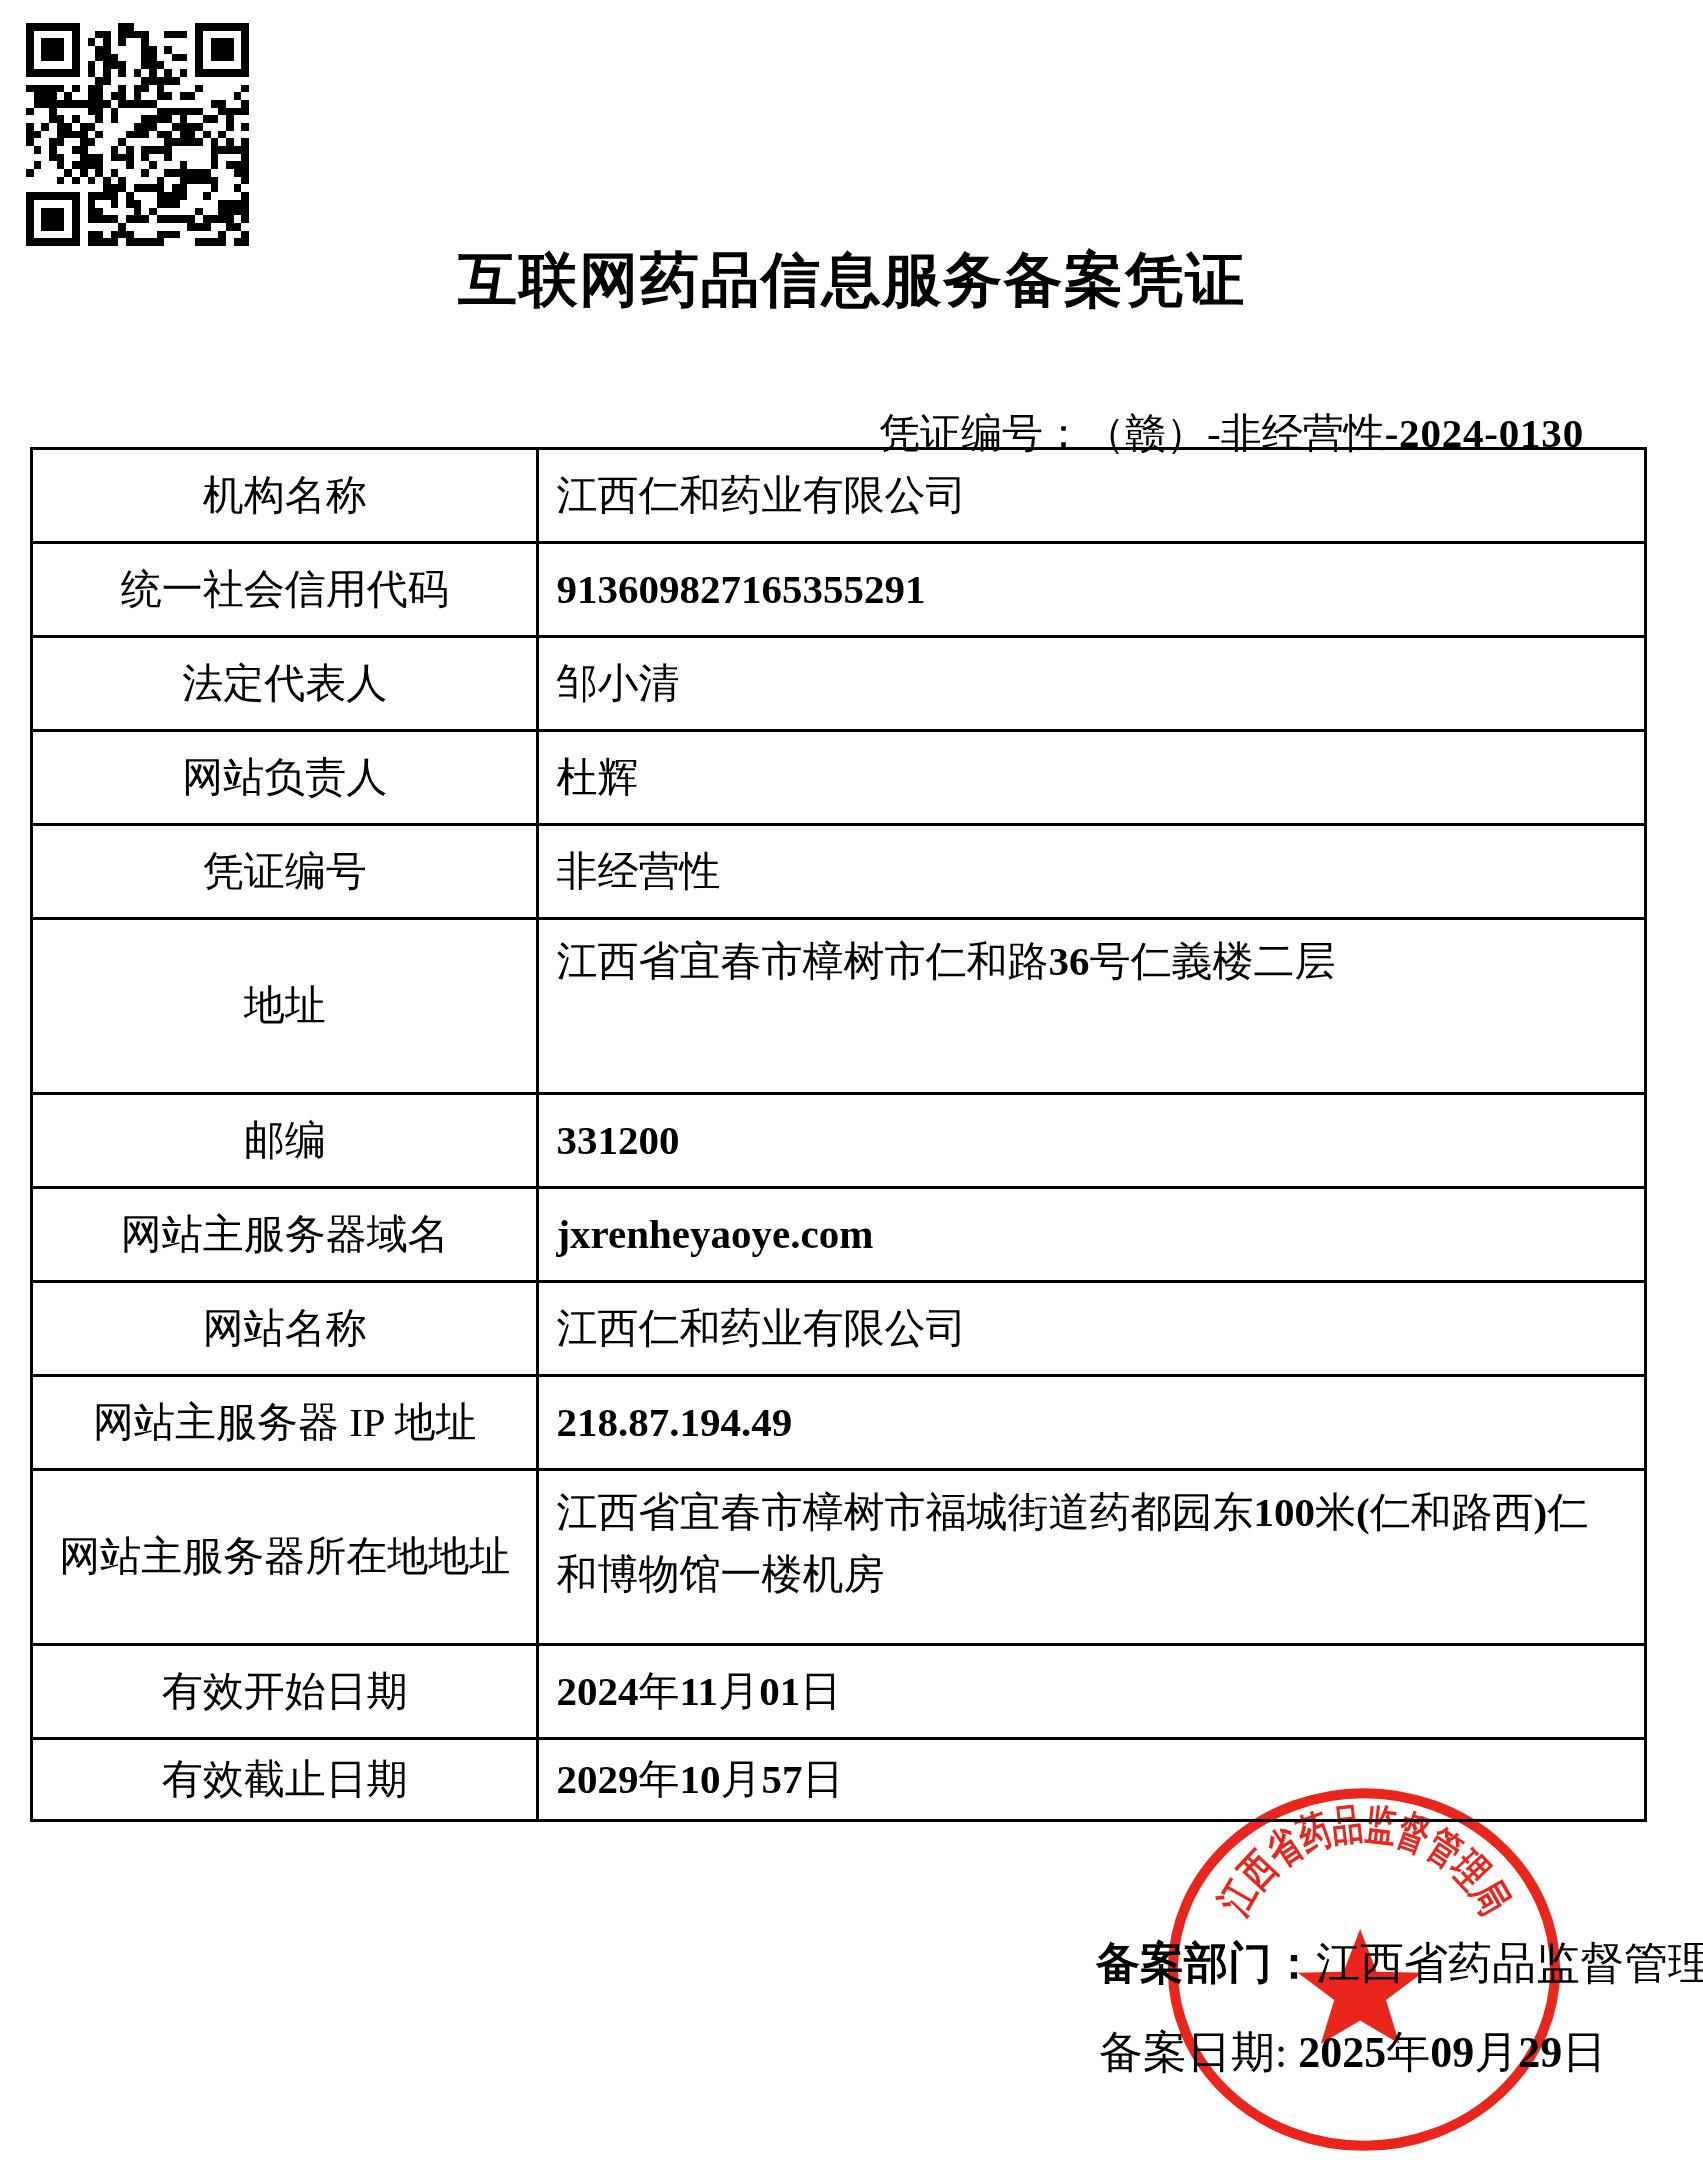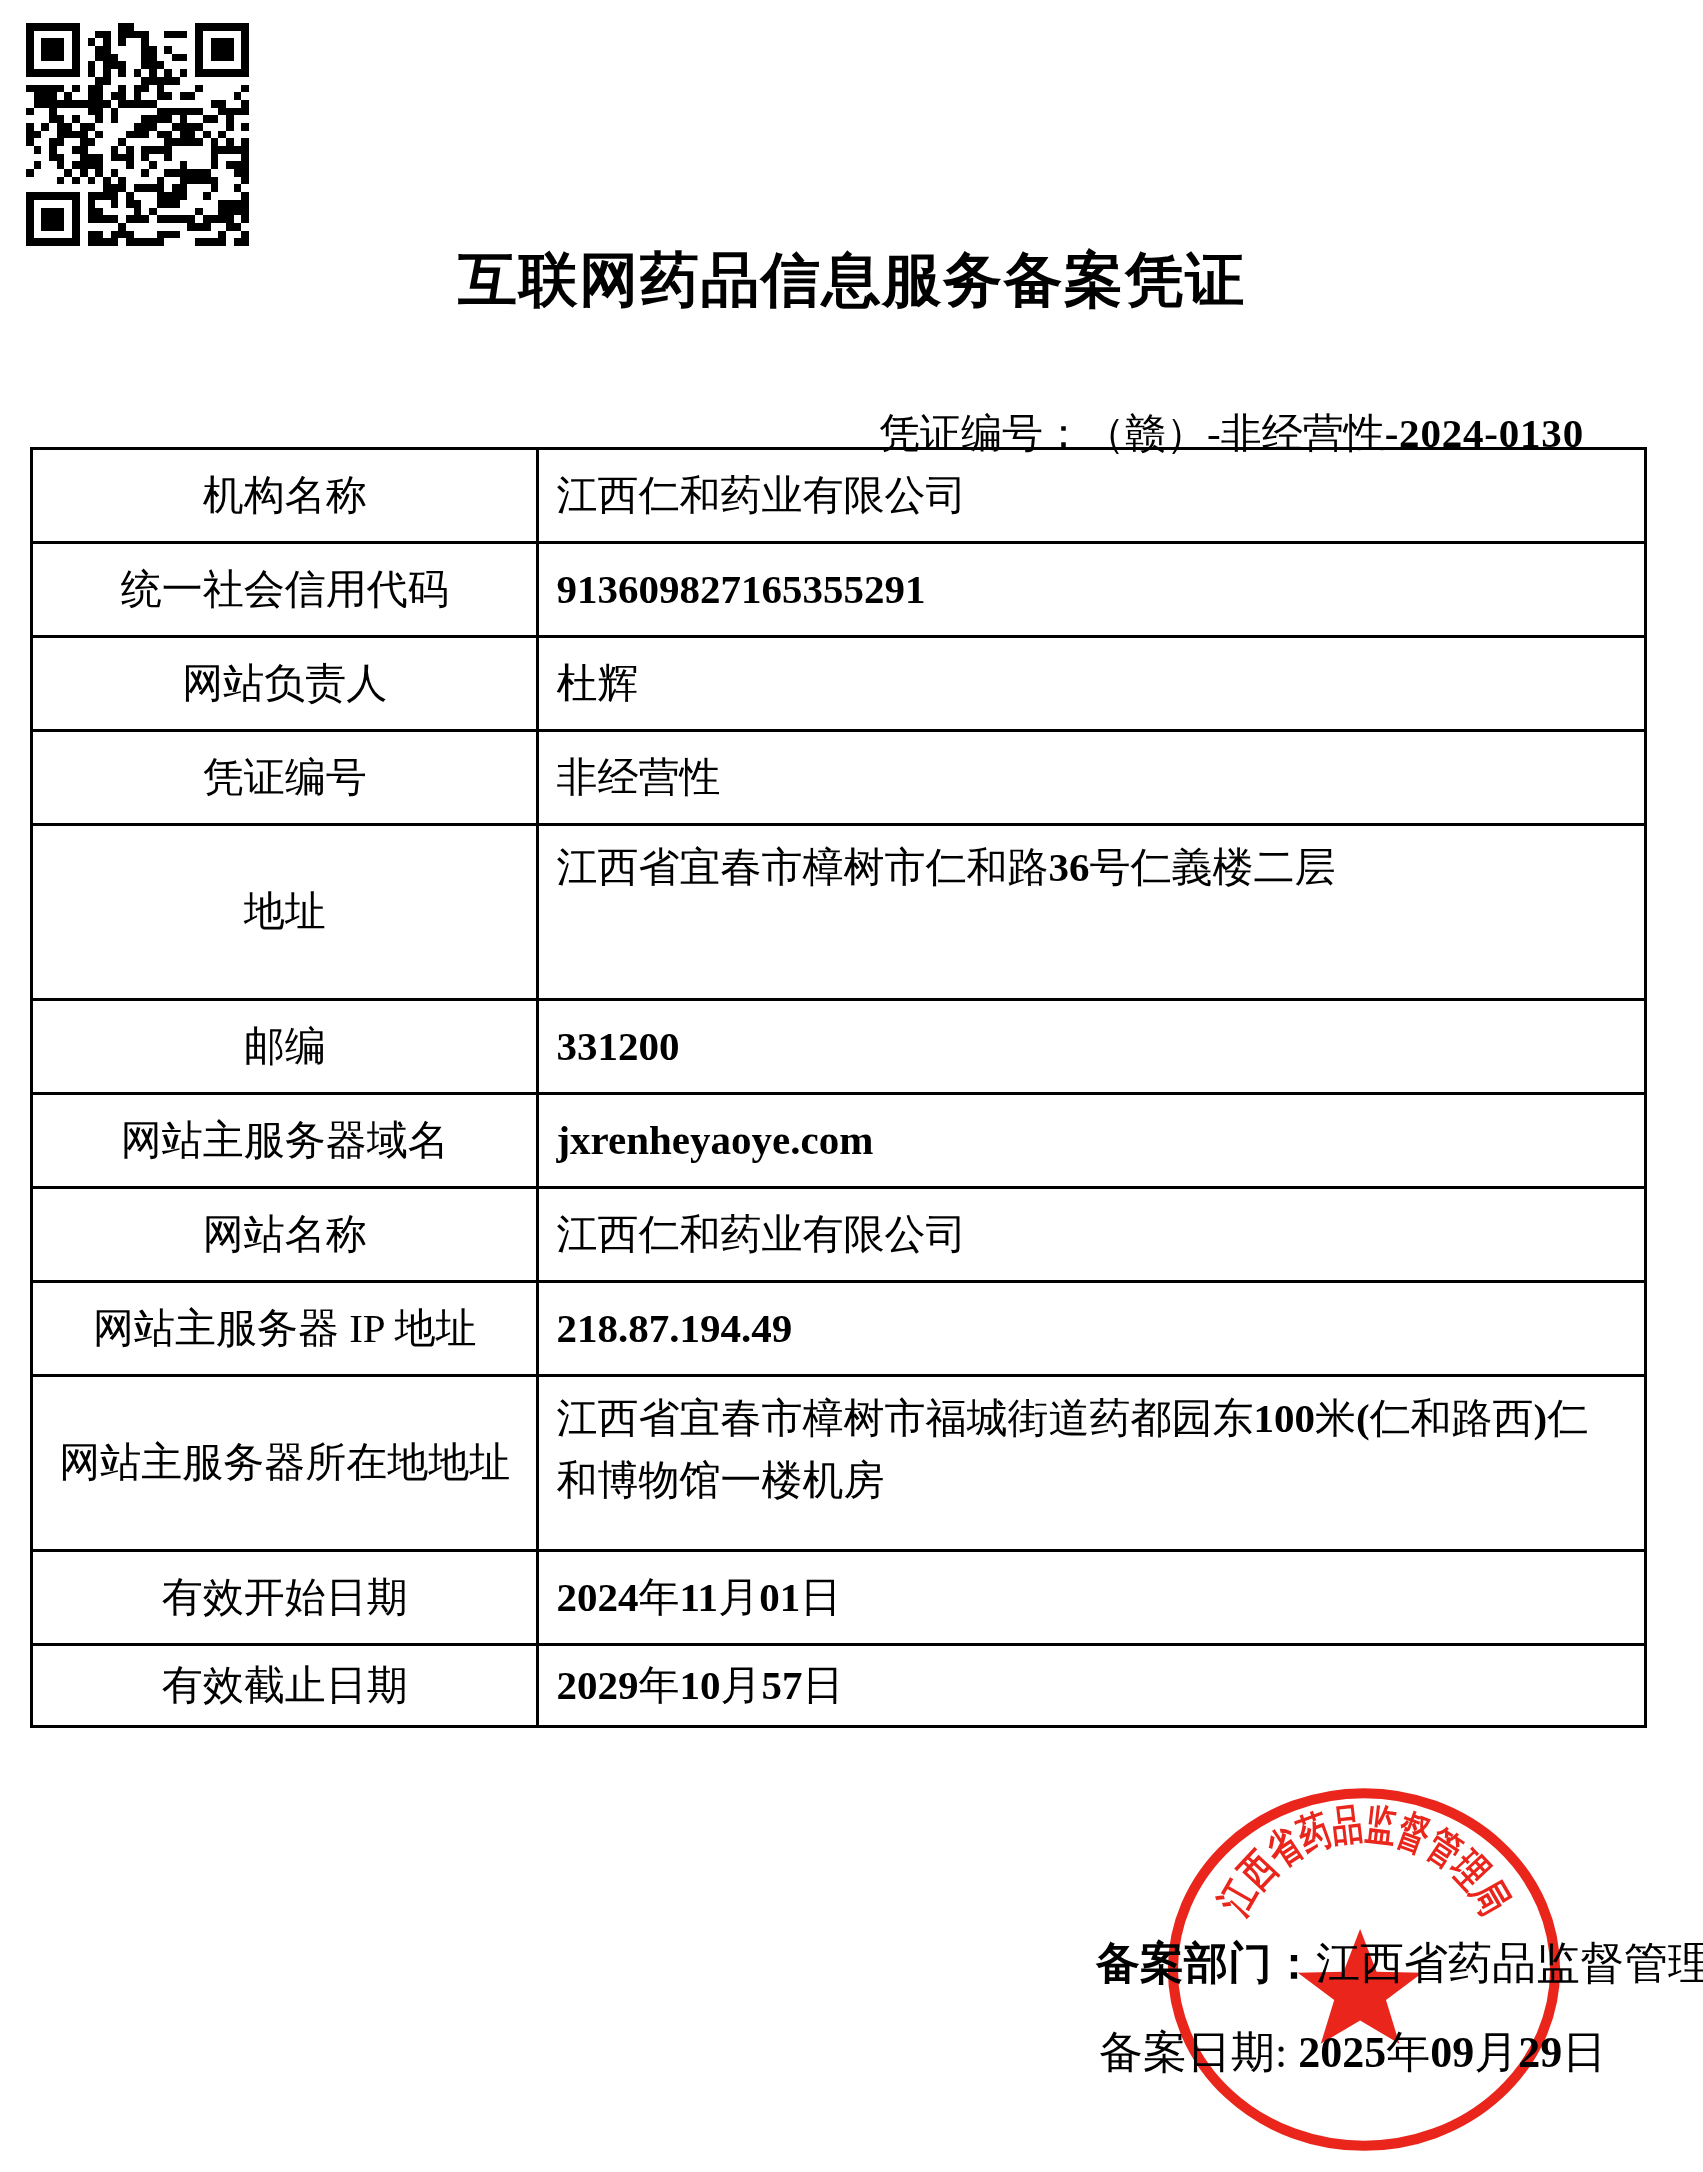--- a/index.html
+++ b/index.html
@@ -495,20 +495,24 @@
     <tbody id="table-body">
         <tr>
           <td class="lab">机构名称</td>
           <td class="val"><span>江西仁和药业有限公司</span></td>
         </tr>
         <tr>
           <td class="lab">统一社会信用代码</td>
           <td class="val"><span class="b">913609827165355291</span></td>
         </tr>
         <tr>
+          <td class="lab">法定代表人</td>
+          <td class="val"><span>邹小清</span></td>
+        </tr>
+        <tr>
           <td class="lab">网站负责人</td>
           <td class="val"><span>杜辉</span></td>
         </tr>
         <tr>
           <td class="lab">凭证编号</td>
           <td class="val"><span>非经营性</span></td>
         </tr>
         <tr class="tall">
           <td class="lab">地址</td>
           <td class="val"><span>江西省宜春市樟树市仁和路</span><span class="b">36</span><span>号仁義楼二层</span></td>

